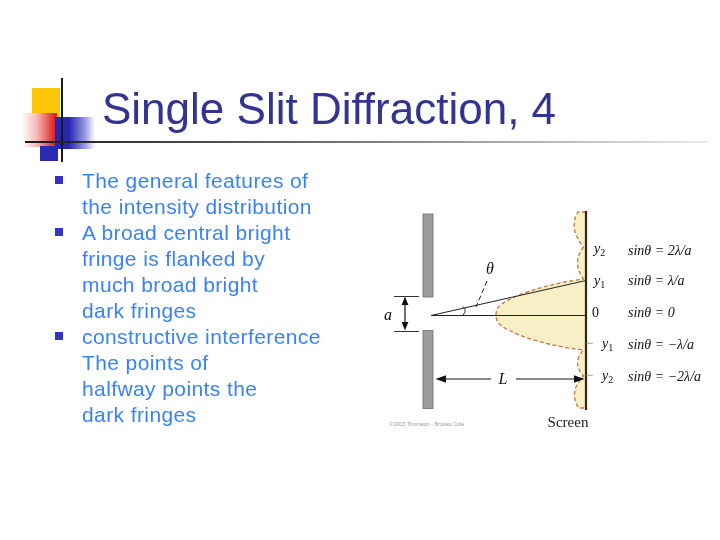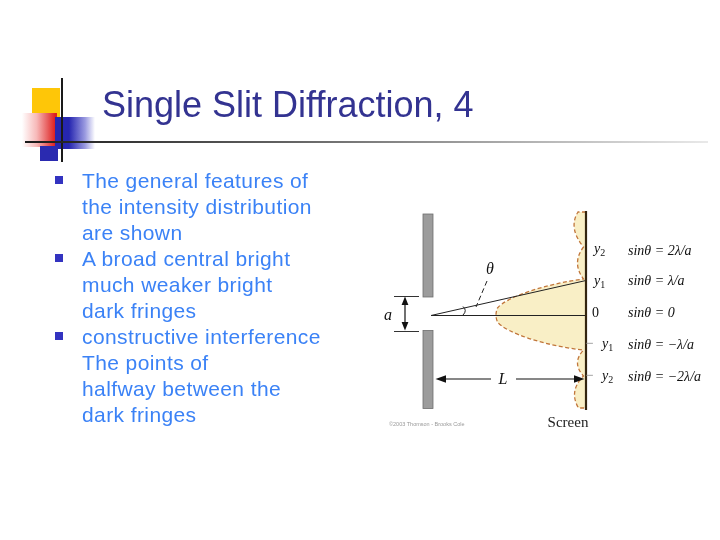--- a/index.html
+++ b/index.html
@@ -16,21 +16,21 @@
     background:linear-gradient(to right,#2626b0 35%,#9a9ae0 75%,#ffffff 100%);z-index:1;}
   .deco-blue-small{position:absolute;left:40px;top:146px;width:18px;height:15px;
     background:#2a2ab0;z-index:1;}
   .deco-vline{position:absolute;left:61px;top:78px;width:2px;height:84px;
     background:#1a1a1a;z-index:3;}
   .deco-hline{position:absolute;left:25px;top:141px;width:683px;height:2px;
     background:linear-gradient(to right,#1a1a1a,#666 40%,#b5b5b5 75%,#e9e9e9 100%);z-index:3;}
   
   .title{
     position:absolute;left:102px;top:87px;z-index:4;
-    font-size:36px;line-height:1;color:#333391;white-space:nowrap;
+    font-size:44px;line-height:1;color:#333391;white-space:nowrap;
   }
   
   .bullets{position:absolute;left:55px;top:168px;width:330px;z-index:2;}
   .bullet{display:flex;align-items:flex-start;}
   .bsq{flex:0 0 8px;width:8px;height:8px;background:#3333c0;margin:8px 0 0 0;}
   .blines{margin-left:19px;}
   .bline{font-size:21px;line-height:26px;color:#3b82f6;letter-spacing:0.4px;white-space:nowrap;}
   
   .diagram{position:absolute;left:0;top:0;z-index:2;}
   .serif{font-family:"Liberation Serif",serif;}
@@ -48,37 +48,37 @@
   <div class="deco-hline"></div>
 
   <div class="title">Single Slit Diffraction, 4</div>
 
   <div class="bullets">
     <div class="bullet">
       <span class="bsq"></span>
       <div class="blines">
         <div class="bline">The general features of</div>
         <div class="bline">the intensity distribution</div>
-        <div class="bline">are shown</div>
       </div>
     </div>
     <div class="bullet">
       <span class="bsq"></span>
       <div class="blines">
         <div class="bline">A broad central bright</div>
-        <div class="bline">much weaker bright</div>
+        <div class="bline">fringe is flanked by</div>
+        <div class="bline">much broad bright</div>
         <div class="bline">dark fringes</div>
       </div>
     </div>
     <div class="bullet">
       <span class="bsq"></span>
       <div class="blines">
         <div class="bline">constructive interference</div>
         <div class="bline">The points of</div>
-        <div class="bline">halfway between the</div>
+        <div class="bline">halfway points the</div>
         <div class="bline">dark fringes</div>
       </div>
     </div>
   </div>
 
   <svg class="diagram" width="720" height="540" viewBox="0 0 720 540">
 
     <path stroke="#c1763b" stroke-width="1.3" stroke-dasharray="4 2.5" d="M 586 212 L 578 212
              Q 568 228 583.5 247
              Q 571.5 263 583.5 279

